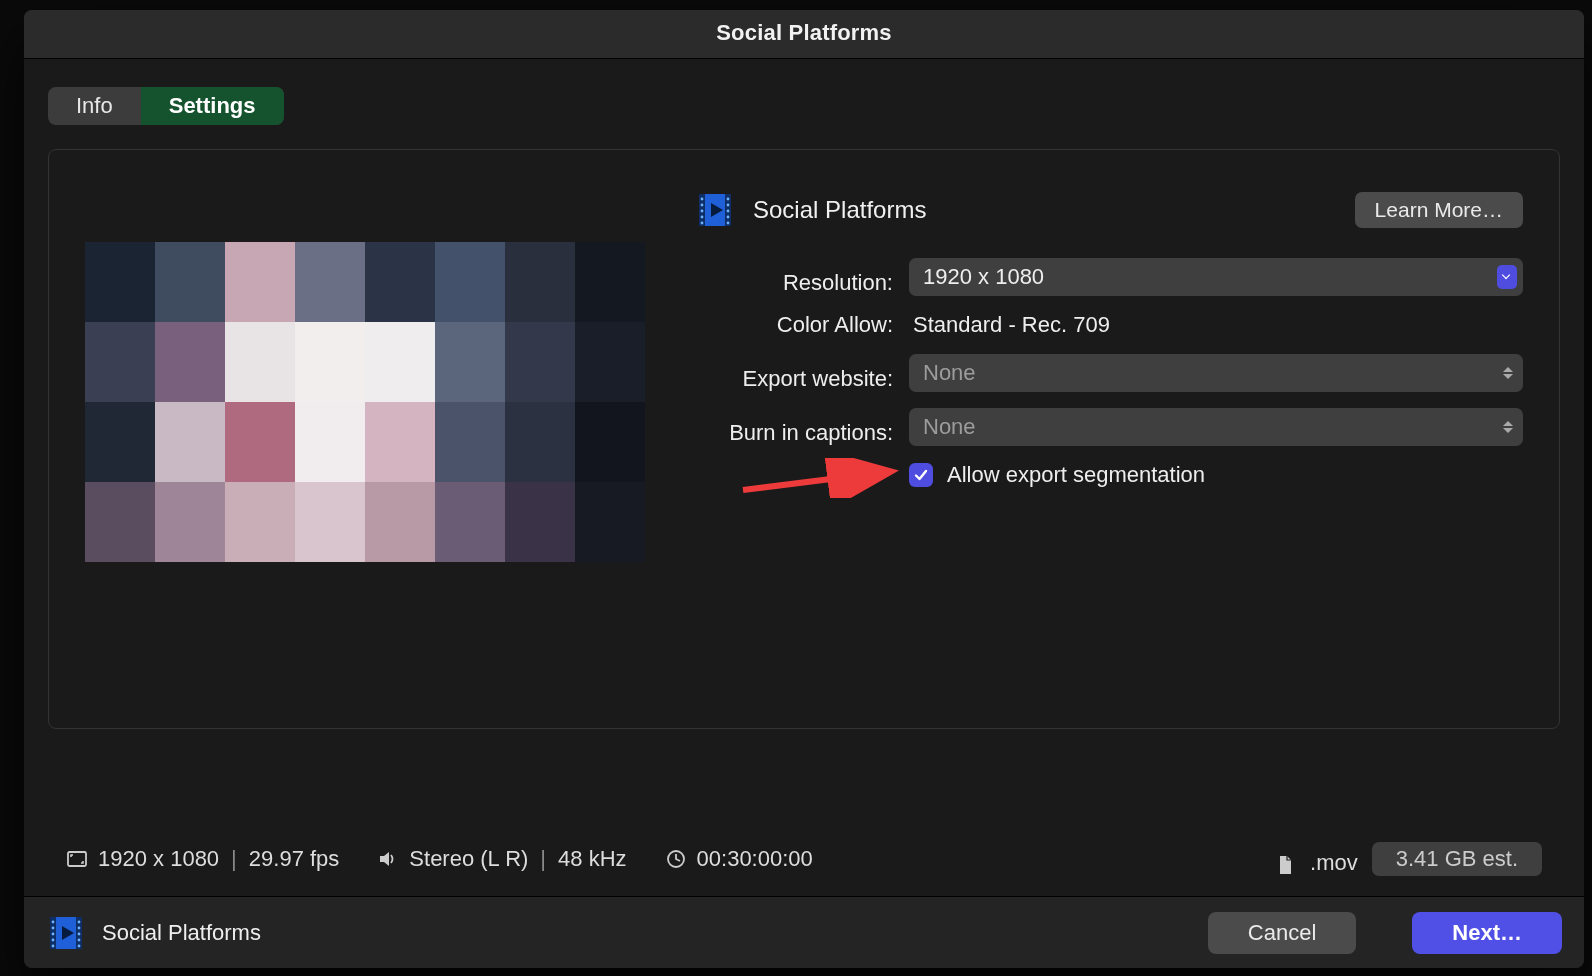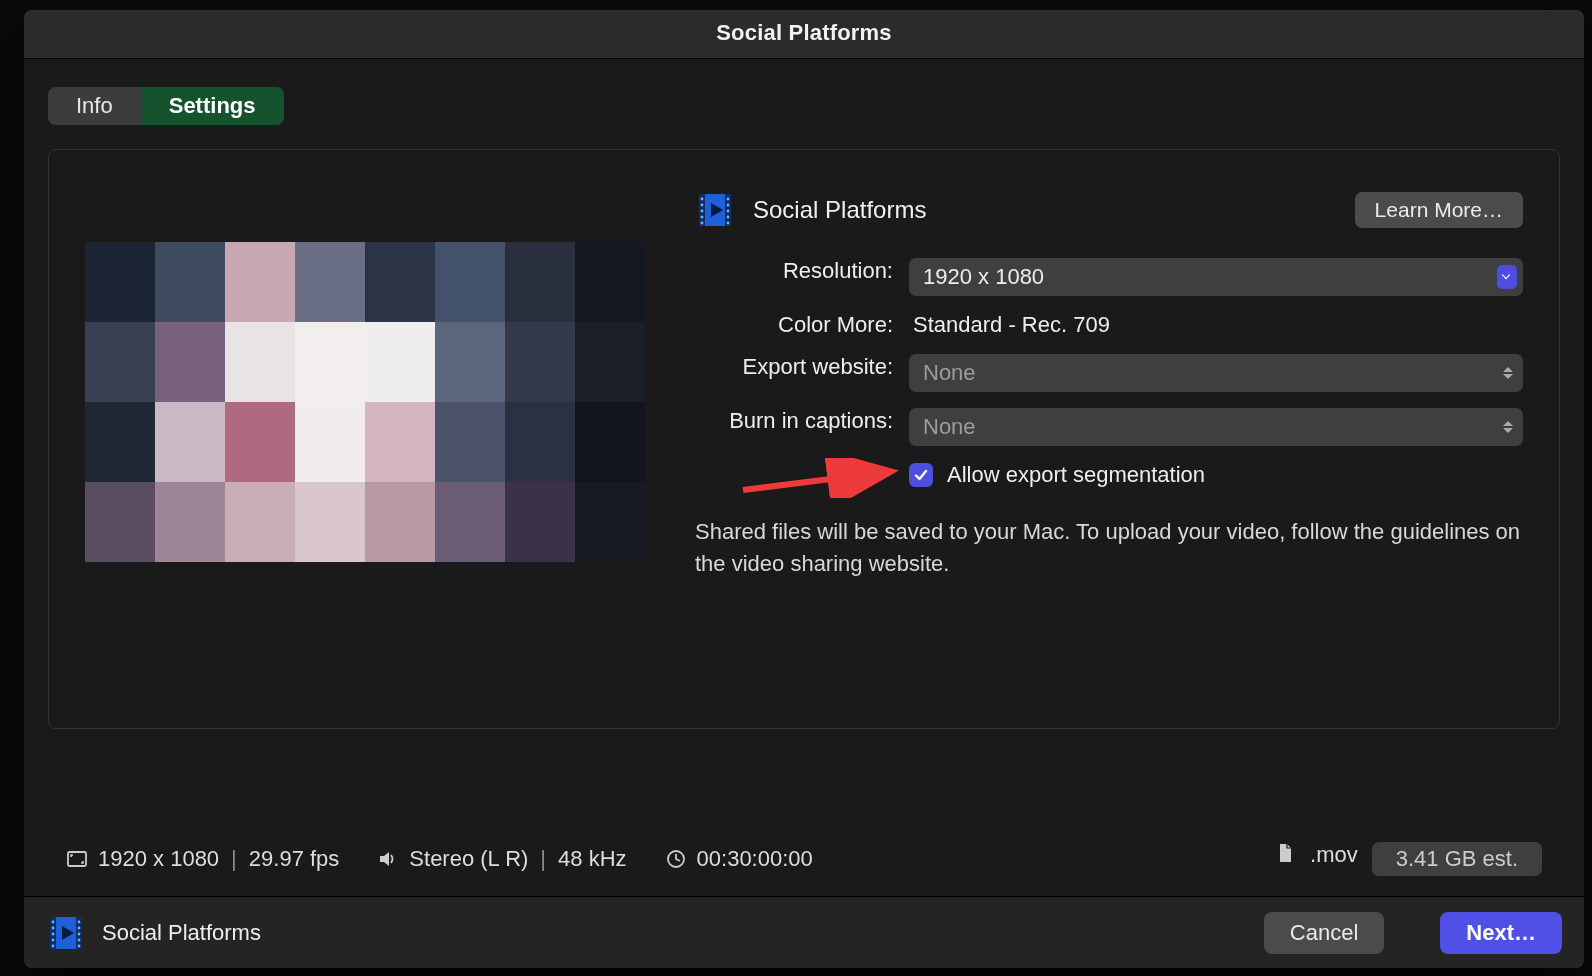--- a/index.html
+++ b/index.html
@@ -121,21 +121,21 @@
     color: #eaeaea;
     border: none;
     border-radius: 7px;
     padding: 6px 20px;
     font-size: 21px;
     cursor: pointer;
   }
 
   .field-row {
     display: flex;
-    align-items: flex-start;
+    align-items: flex-end;
     margin-bottom: 16px;
     gap: 16px;
   }
   .field-label {
     flex: 0 0 198px;
     text-align: right;
     color: #eee;
     font-size: 22px;
   }
   .field-value-text {
@@ -241,21 +241,21 @@
     display: flex;
     align-items: center;
     padding: 10px 18px;
     color: #ddd;
     font-size: 22px;
     gap: 10px;
   }
   .stats-left { display: flex; align-items: center; gap: 10px; flex-wrap: nowrap; }
   .stat-icon { width: 22px; height: 22px; display: inline-flex; align-items: center; justify-content: center; color: #ccc; }
   .sep { color: #888; padding: 0 2px; }
-  .stats-right { margin-left: auto; display: flex; align-items: flex-start; gap: 14px; }
+  .stats-right { margin-left: auto; display: flex; align-items: flex-end; gap: 14px; }
   .size-chip {
     background: #3f3f3f;
     padding: 4px 24px;
     border-radius: 7px;
     color: #ccc;
   }
 
   .footer-bar {
     position: absolute;
     left: 0; right: 0; bottom: 0;
@@ -266,21 +266,21 @@
     align-items: center;
     padding: 0 22px;
     gap: 16px;
   }
   .footer-icon { width: 40px; height: 40px; }
   .footer-title { font-size: 22px; color: #eee; }
   .footer-spacer { flex: 1; }
   .btn {
     border: none;
     border-radius: 8px;
-    padding: 8px 26px;
+    padding: 8px 40px;
     font-size: 22px;
     cursor: pointer;
   }
   .btn-cancel { background: #4b4b4b; color: #eaeaea; }
   .btn-next { background: #5150e6; color: #fff; font-weight: 600; margin-left: 40px; }
 </style>
 </head>
 <body>
 
 <div class="sheet">
@@ -371,21 +371,21 @@
           </div>
 
           <div class="field-row">
             <div class="field-label">Resolution:</div>
             <div class="picker blue-ind">
               <span>1920 x 1080</span>
             </div>
           </div>
 
           <div class="field-row">
-            <div class="field-label">Color More:</div>
+            <div class="field-label">Color Allow:</div>
             <div class="field-value-text">Standard - Rec. 709</div>
           </div>
 
 
           <div class="field-row">
             <div class="field-label">Export website:</div>
             <div class="picker disabled">
               <span>None</span>
               <span class="stepper">
                   <span class="up"></span>
@@ -415,21 +415,20 @@
               <line x1="4" y1="32" x2="148" y2="14" stroke="#ed3a3a" stroke-width="6" marker-end="url(#ah)"></line>
             </svg>
             <span class="cbx">
               <svg viewBox="0 0 16 16">
                   <polyline points="3,8.5 6.5,12 13,4" fill="none" stroke="#fff" stroke-width="2.4" stroke-linecap="round" stroke-linejoin="round"></polyline>
                 </svg>
             </span>
             <span class="cbx-label">Allow export segmentation</span>
           </div>
 
-          <div class="help-text">Shared files will be saved to your Mac. To upload your video, follow the guidelines on the video sharing website.</div>
 
         </div>
       </div>
     </div>
 
     <div class="stats-bar">
       <div class="stats-left">
         <span class="stat-icon">
           <svg viewBox="0 0 22 22" width="22" height="22">
               <rect x="2" y="4" width="18" height="14" rx="1.5" fill="none" stroke="#ccc" stroke-width="1.8"></rect>

